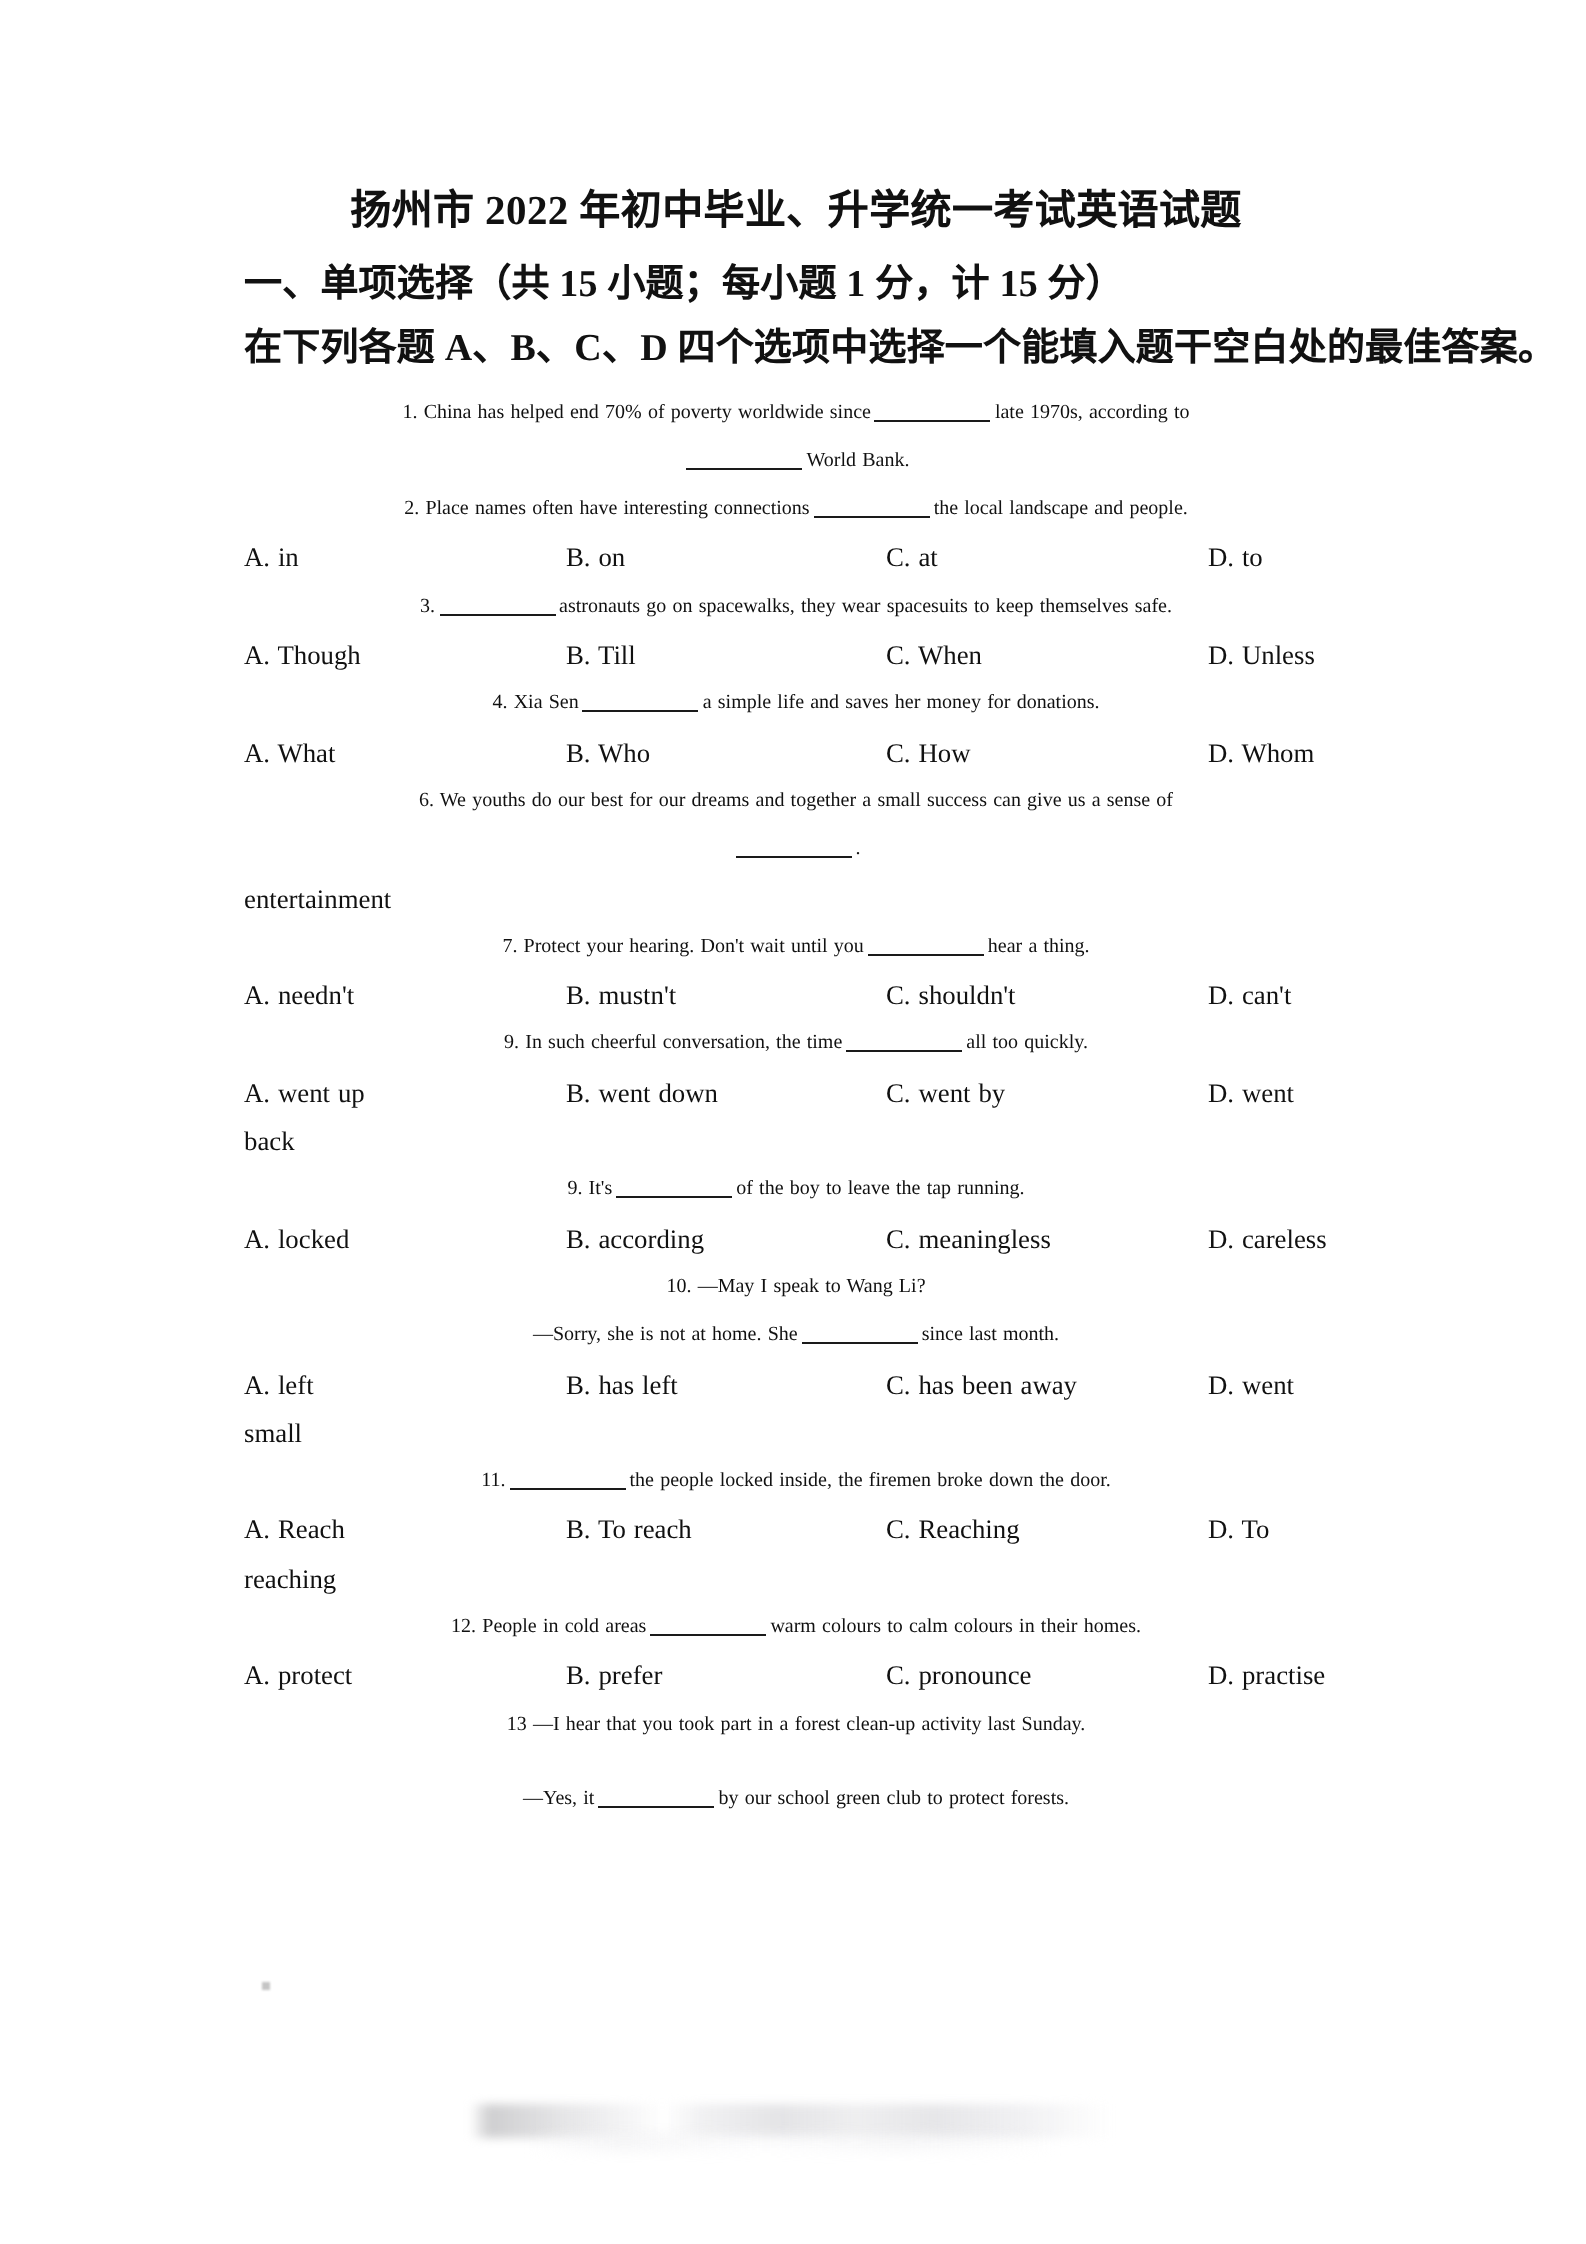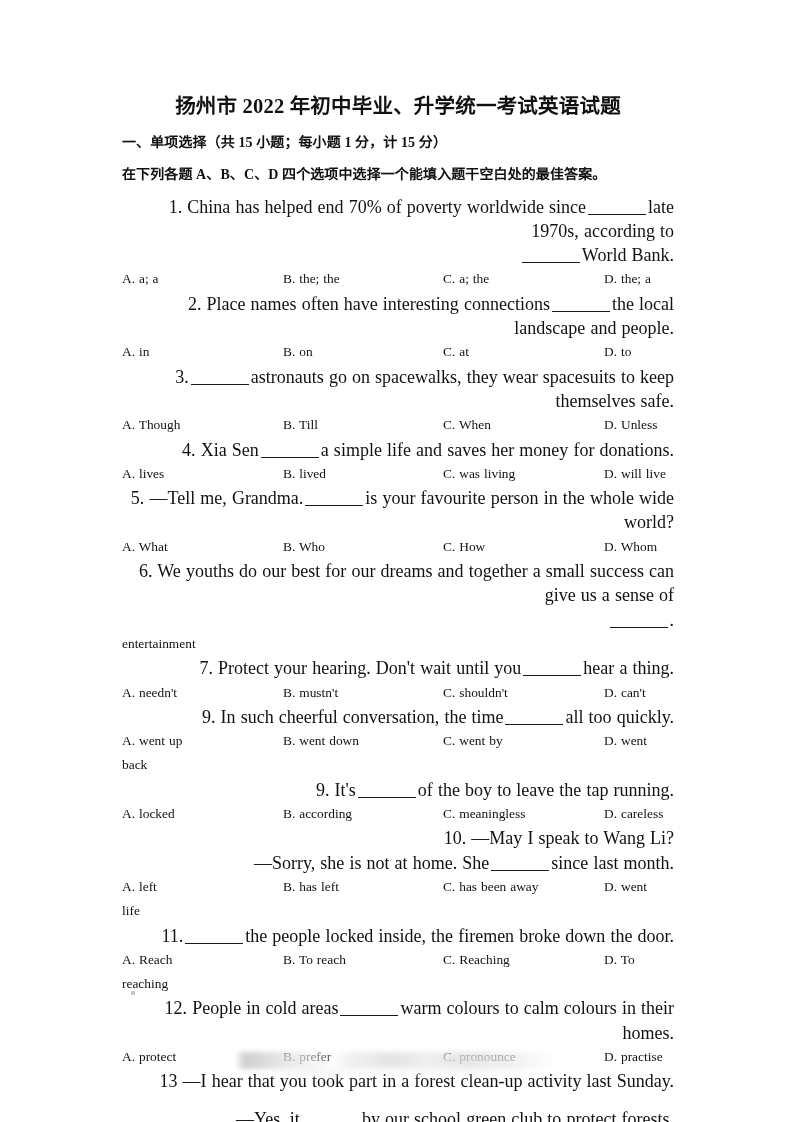--- a/index.html
+++ b/index.html
@@ -42,37 +42,37 @@
     text-align: center;
     letter-spacing: 0.2px;
     margin: 0 0 11px 0;
     white-space: nowrap;
   }
 
   
   .section-heading {
     font-family: "Liberation Serif", "DejaVu Serif", serif;
     font-weight: bold;
-    font-size: 14px;
+    font-size: 19px;
     line-height: 24.3px;
     margin: 0;
     letter-spacing: 0.1px;
     white-space: nowrap;
   }
   .section-heading.second {
     margin-top: 8px;
     margin-bottom: 7px;
   }
 
   
   .q-stem {
-    font-size: 18px;
+    font-size: 10px;
     line-height: 24.3px;
     margin: 0;
-    text-align: right;
+    text-align: center;
     word-spacing: 0.6px;
   }
   .q-stem.gap-after {
     margin-bottom: 13px;
   }
 
   
   .blank {
     display: inline-block;
     width: 58px;
@@ -168,26 +168,20 @@
 
     <p class="section-heading second">在下列各题 A、B、C、D 四个选项中选择一个能填入题干空白处的最佳答案。</p>
 
     <div>
       <p class="q-stem">
         <span>1. China has helped end 70% of poverty worldwide since</span><span class="blank"></span><span>late 1970s, according to</span>
       </p>
       <p class="q-stem">
         <span class="blank"></span><span>World Bank.</span>
       </p>
-      <p class="options">
-        <span class="opt opt-a">A. a; a</span>
-        <span class="opt opt-b">B. the; the</span>
-        <span class="opt opt-c">C. a; the</span>
-        <span class="opt opt-d">D. the; a</span>
-      </p>
     </div>
 
     <div>
       <p class="q-stem">
         <span>2. Place names often have interesting connections</span><span class="blank"></span><span>the local landscape and people.</span>
       </p>
       <p class="options">
         <span class="opt opt-a">A. in</span>
         <span class="opt opt-b">B. on</span>
         <span class="opt opt-c">C. at</span>
@@ -204,32 +198,23 @@
         <span class="opt opt-b">B. Till</span>
         <span class="opt opt-c">C. When</span>
         <span class="opt opt-d">D. Unless</span>
       </p>
     </div>
 
     <div>
       <p class="q-stem">
         <span>4. Xia Sen</span><span class="blank"></span><span>a simple life and saves her money for donations.</span>
       </p>
-      <p class="options">
-        <span class="opt opt-a">A. lives</span>
-        <span class="opt opt-b">B. lived</span>
-        <span class="opt opt-c">C. was living</span>
-        <span class="opt opt-d">D. will live</span>
-      </p>
-    </div>
-
-    <div>
-      <p class="q-stem">
-        <span>5. —Tell me, Grandma.</span><span class="blank"></span><span>is your favourite person in the whole wide world?</span>
-      </p>
+    </div>
+
+    <div>
       <p class="options">
         <span class="opt opt-a">A. What</span>
         <span class="opt opt-b">B. Who</span>
         <span class="opt opt-c">C. How</span>
         <span class="opt opt-d">D. Whom</span>
       </p>
     </div>
 
     <div>
       <p class="q-stem">6. We youths do our best for our dreams and together a small success can give us a sense of</p>
@@ -280,21 +265,21 @@
       <p class="q-stem">10. —May I speak to Wang Li?</p>
       <p class="q-stem">
         <span>—Sorry, she is not at home. She</span><span class="blank"></span><span>since last month.</span>
       </p>
       <p class="options">
         <span class="opt opt-a">A. left</span>
         <span class="opt opt-b">B. has left</span>
         <span class="opt opt-c">C. has been away</span>
         <span class="opt opt-d">D. went</span>
       </p>
-      <p class="opt-wrap-line">life</p>
+      <p class="opt-wrap-line">small</p>
     </div>
 
     <div>
       <p class="q-stem">
         <span>11.</span><span class="blank"></span><span>the people locked inside, the firemen broke down the door.</span>
       </p>
       <p class="options">
         <span class="opt opt-a">A. Reach</span>
         <span class="opt opt-b">B. To reach</span>
         <span class="opt opt-c">C. Reaching</span>

